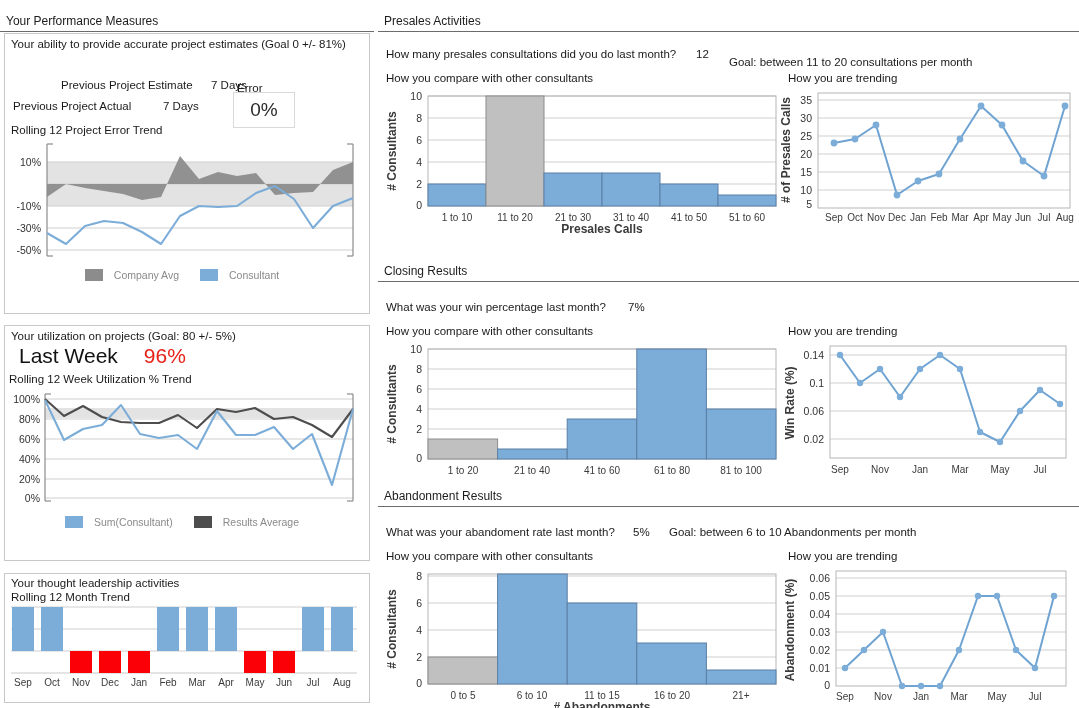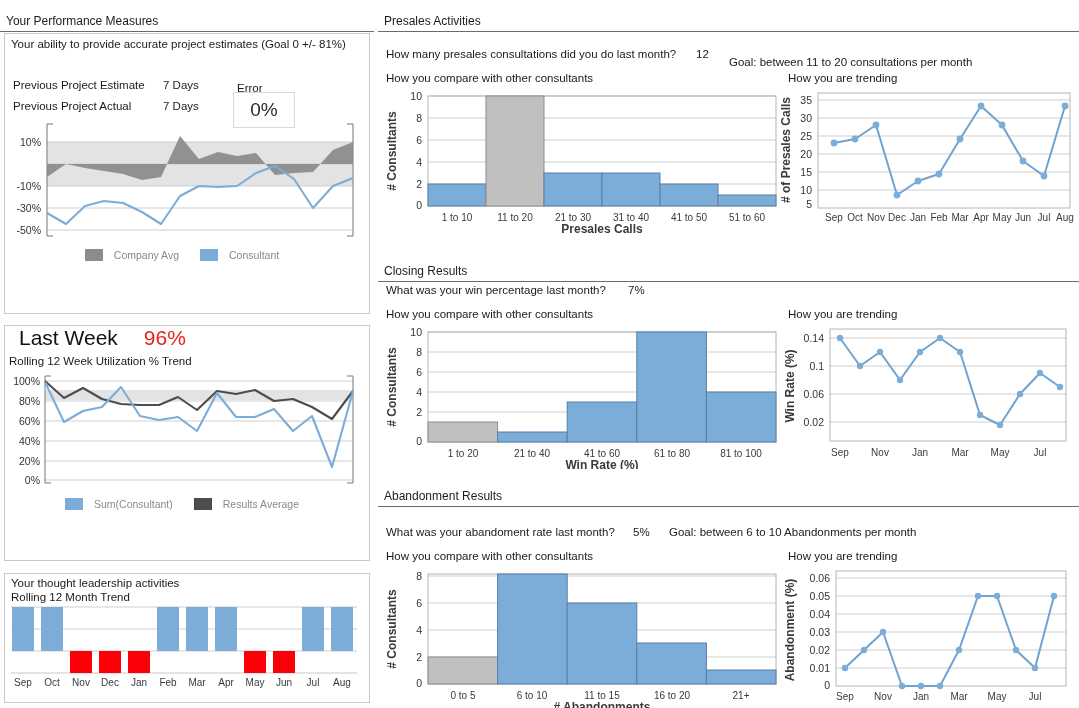--- a/index.html
+++ b/index.html
@@ -66,30 +66,31 @@
 
     <div class="section-head">Your Performance Measures</div>
 
     <div class="panel" style="position:absolute; left:4px; top:33px; width:364px; height:279px;">
       <div class="panel-title">Your ability to provide accurate project estimates (Goal 0 +/- 81%)</div>
 
       <div class="err-head">Error</div>
       <div class="err-box">0%</div>
 
       <div style="margin-top:22px;">
-        <div class="est-row" style="height:21px;">
+        <div class="est-row" style="height:21px;margin-left:48px;">
           <span class="est-name">Previous Project Estimate</span>
           <span class="est-val">7 Days</span>
         </div>
         <div class="est-row" style="height:21px;">
           <span class="est-name">Previous Project Actual</span>
           <span class="est-val">7 Days</span>
         </div>
       </div>
 
+      <div class="sub-label" style="padding-left:6px; margin-top:8px;">Rolling 12 Project Error Trend</div>
 
       <svg width="360" height="125" viewBox="0 0 360 125" style="margin-top:2px;">
 
         <rect x="42" y="24" width="306" height="44" fill="#e3e3e3"></rect>
 
         <line x1="42" y1="24" x2="348" y2="24" stroke="#cfcfcf" stroke-width="1"></line>
         <line x1="42" y1="46" x2="348" y2="46" stroke="#cfcfcf" stroke-width="1"></line>
         <line x1="42" y1="68" x2="348" y2="68" stroke="#cfcfcf" stroke-width="1"></line>
         <line x1="42" y1="90" x2="348" y2="90" stroke="#cfcfcf" stroke-width="1"></line>
         <line x1="42" y1="112" x2="348" y2="112" stroke="#cfcfcf" stroke-width="1"></line>
@@ -113,20 +114,21 @@
 
       <div class="legend" style="margin-top:6px;">
         <span class="sw" style="background:#8c8c8c"></span>
         <span class="lbl">Company Avg</span>
         <span class="sw" style="background:#7cadd8"></span>
         <span class="lbl">Consultant</span>
       </div>
     </div>
 
     <div class="panel" style="position:absolute; left:4px; top:325px; width:364px; height:234px;">
+      <div class="panel-title">Your utilization on projects (Goal: 80 +/- 5%)</div>
 
       <div class="big-metric">
         <span>Last Week</span><span class="v">96%</span>
       </div>
 
       <div class="sub-label" style="padding-left:4px; margin-top:5px;">Rolling 12 Week Utilization % Trend</div>
 
       <svg width="360" height="122" viewBox="0 0 360 122" style="margin-top:1px;">
 
         <rect x="40" y="22" width="308" height="10" fill="#e3e3e3"></rect>
@@ -297,21 +299,21 @@
           <text class="tick-lab" x="245" y="133" text-anchor="middle">Jun</text>
           <text class="tick-lab" x="266" y="133" text-anchor="middle">Jul</text>
           <text class="tick-lab" x="287" y="133" text-anchor="middle">Aug</text>
         </svg>
       </div>
     </div>
 
     <div style="position:absolute; left:0; top:250px; width:701px;">
       <div class="section-head">Closing Results</div>
 
-      <div style="position:relative; height:24px; margin-top:2px;">
+      <div style="position:relative; height:24px; margin-top:19px;">
         <span class="qline" style="position:absolute; left:8px; top:0;">What was your win percentage last month?</span>
         <span class="qline" style="position:absolute; left:250px; top:0;">7%</span>
       </div>
 
       <div style="position:relative;">
         <span class="qline" style="position:absolute; left:8px; top:0;">How you compare with other consultants</span>
         <span class="qline" style="position:absolute; left:410px; top:0;">How you are trending</span>
       </div>
 
       <div class="rowflex" style="margin-top:16px;">

